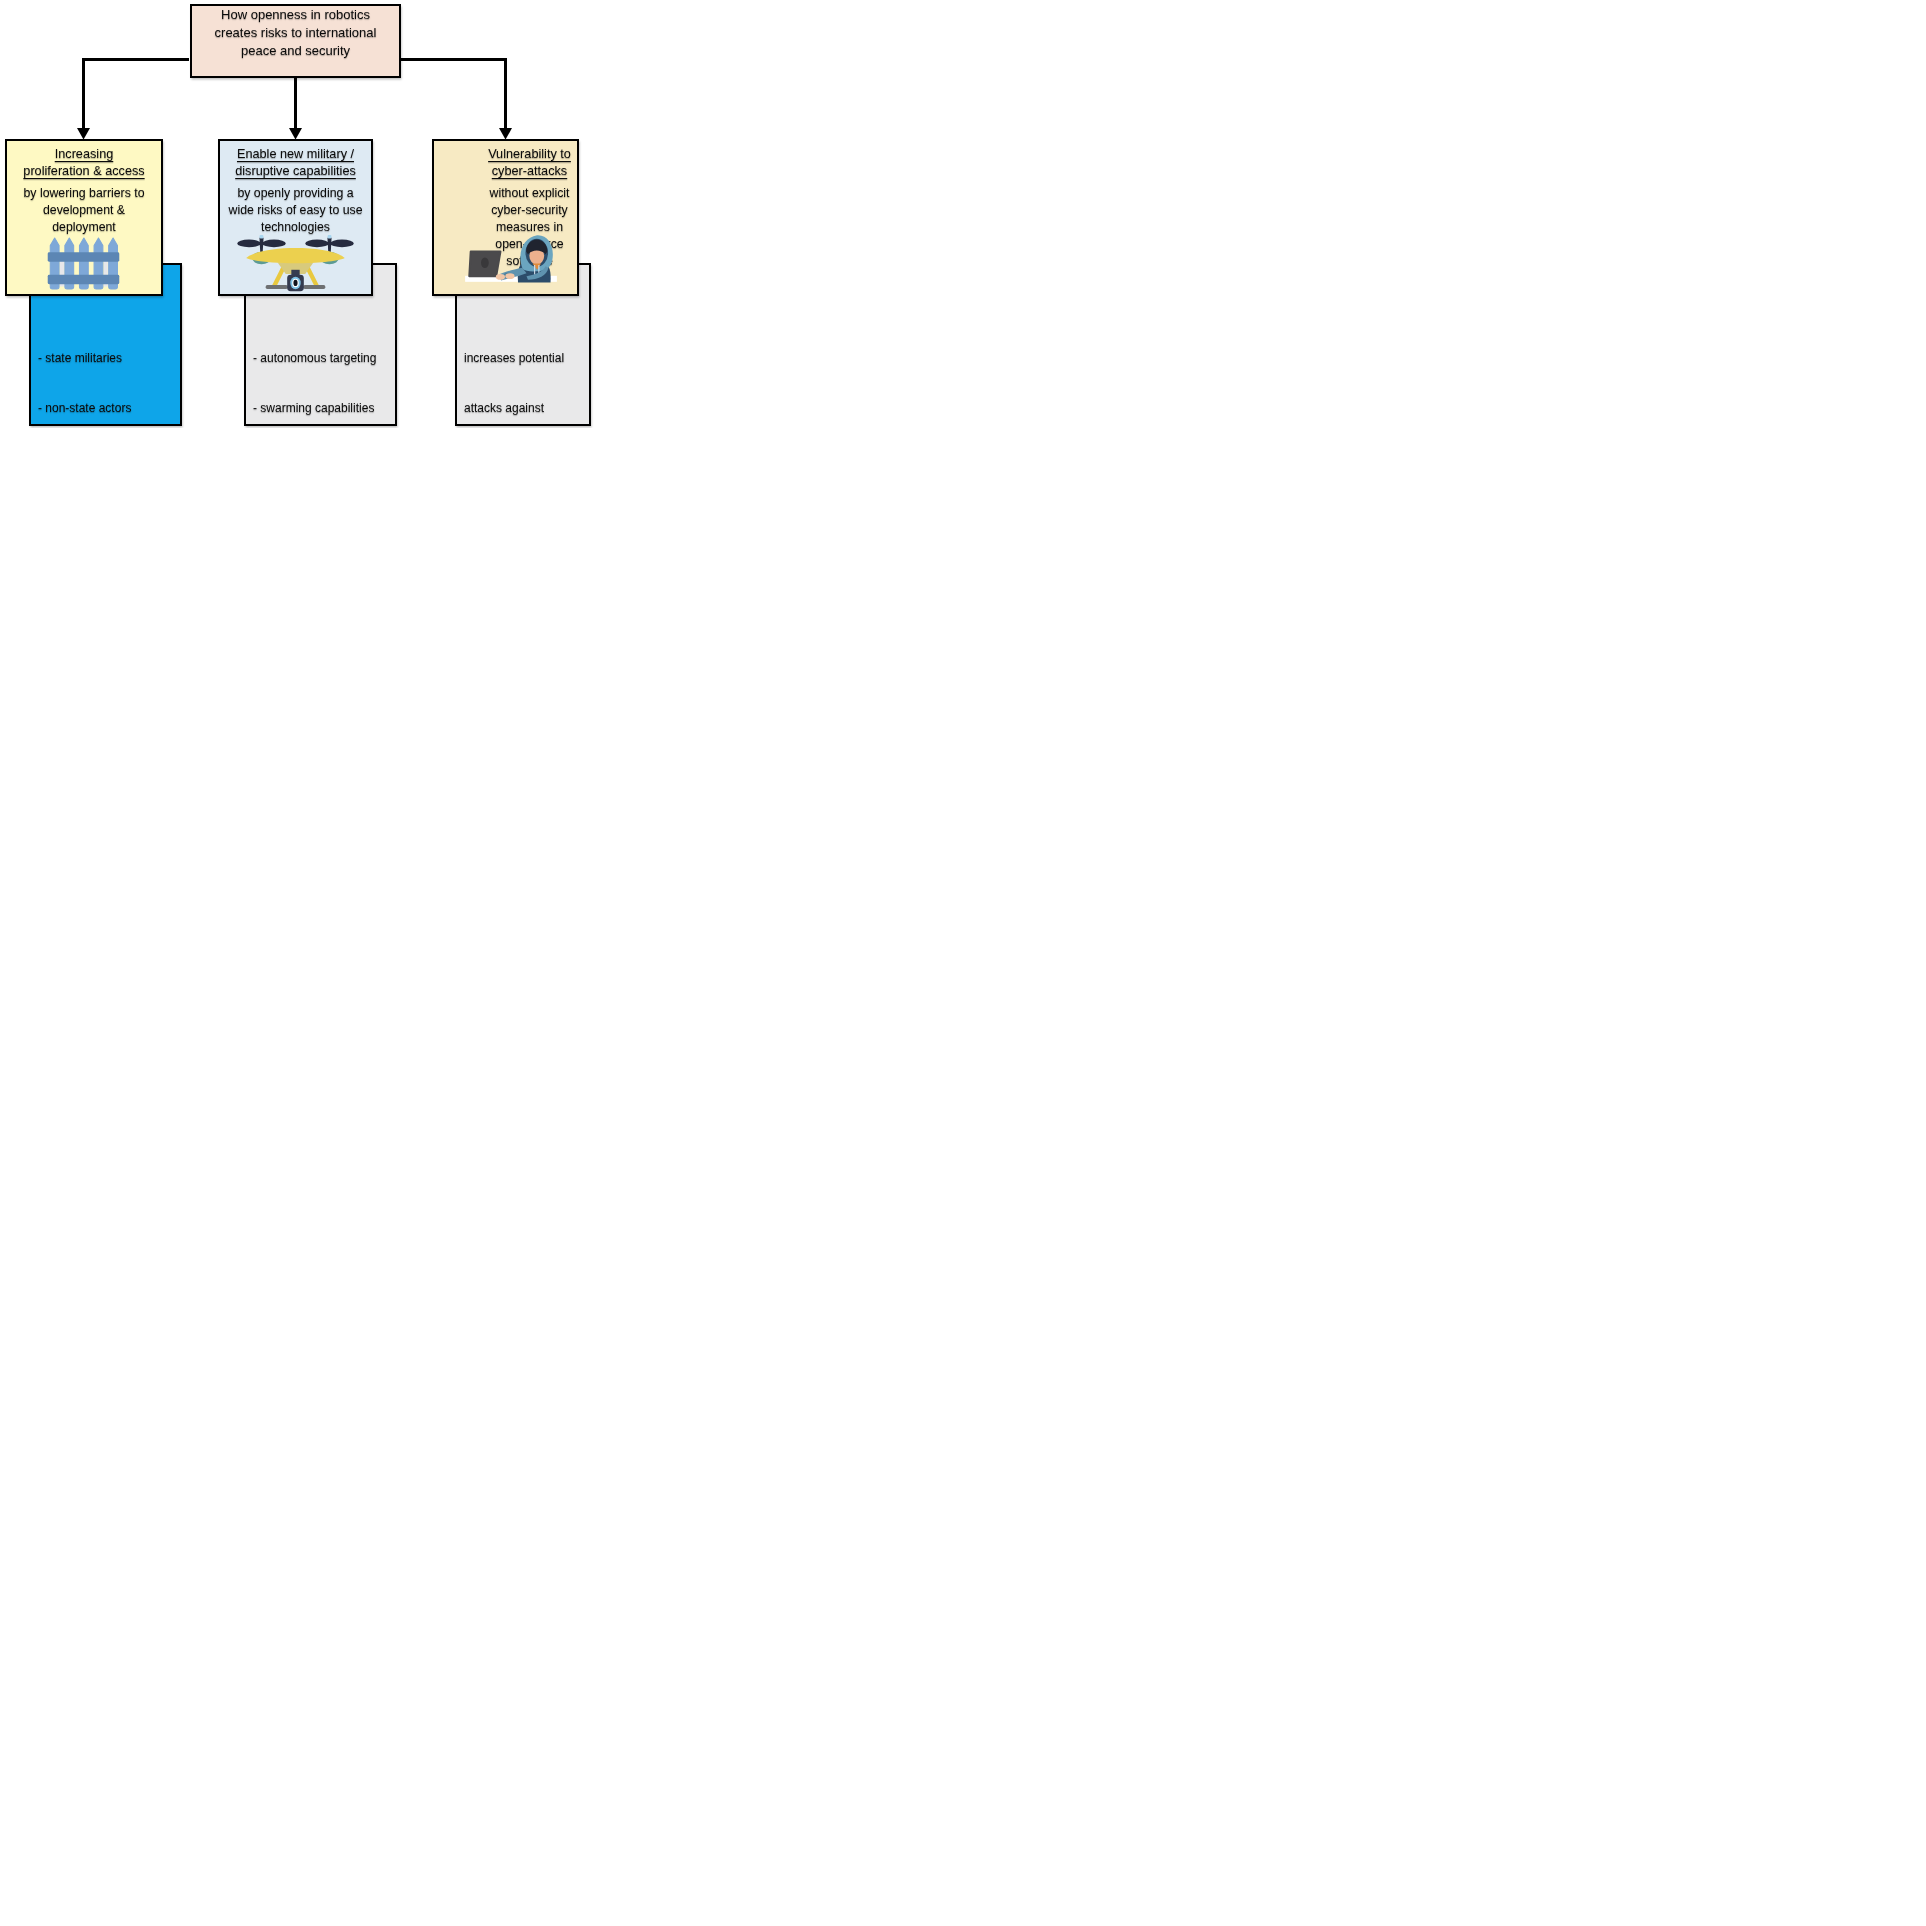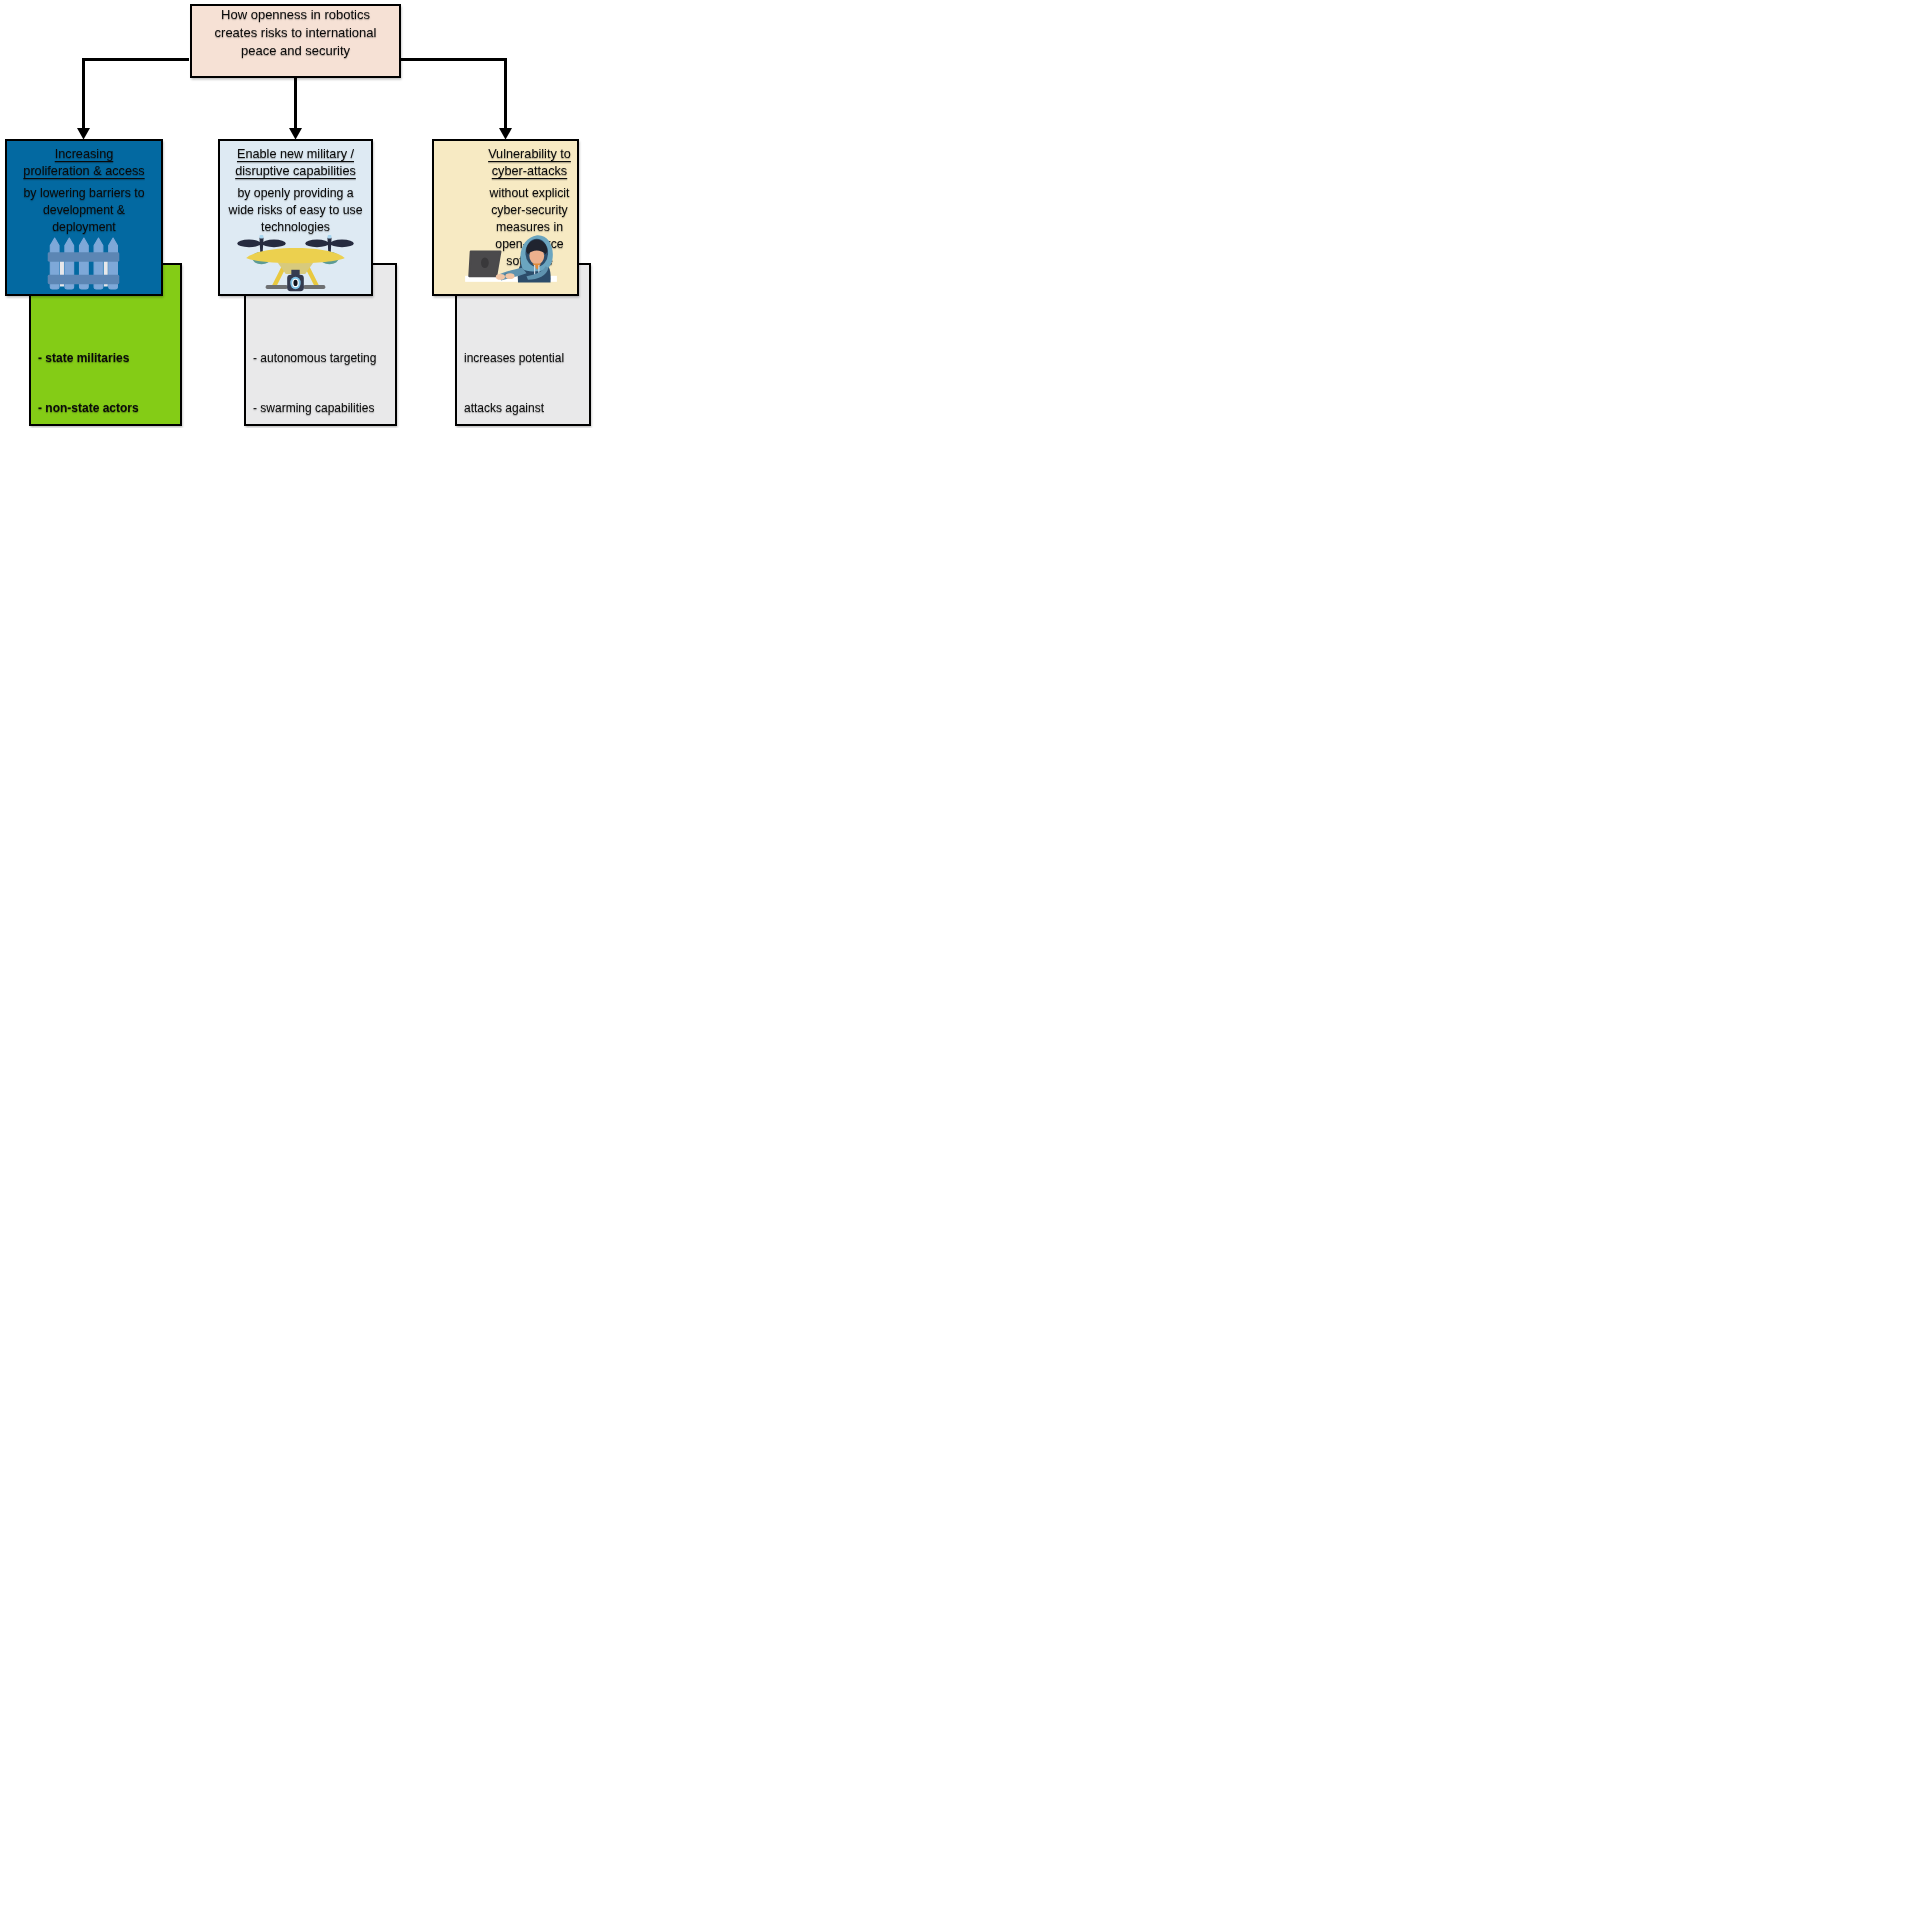--- a/index.html
+++ b/index.html
@@ -52,21 +52,21 @@
   <div class="conn v-line" style="left: 82px; top: 58px; height: 70px; background: rgb(0, 0, 0);"></div>
   <div class="arrowhead" style="left: 77px; background: rgb(0, 0, 0);"></div>
 
   <div class="conn v-line" style="left: 294px; top: 77px; height: 51px; background: rgb(0, 0, 0);"></div>
   <div class="arrowhead" style="left: 289px; background: rgb(0, 0, 0);"></div>
 
   <div class="conn h-line" style="left: 401px; width: 106px; background: rgb(0, 0, 0);"></div>
   <div class="conn v-line" style="left: 504px; top: 58px; height: 70px; background: rgb(0, 0, 0);"></div>
   <div class="arrowhead" style="left: 499px; background: rgb(0, 0, 0);"></div>
 
-  <div class="box risk-box col0" style="background: #0369a1;">
+  <div class="box risk-box col0" style="background: #fef9c3;">
     <div class="title txtshadow">
       <div>Increasing</div>
       <div>proliferation &amp; access</div>
     </div>
     <div class="body txtshadow">by lowering barriers to development &amp; deployment</div>
     <div class="icon-wrap" style="margin-left:-37px;">
       <svg width="73" height="55" viewBox="0 0 200 150">
         <rect x="35.5" y="50" width="11" height="88" fill="#E7E7EA"></rect>
         <rect x="155.5" y="50" width="11" height="88" fill="#E7E7EA"></rect>
         <g fill="#7EA8D8" stroke="#7EA8D8" stroke-width="3" stroke-linejoin="round">
@@ -74,21 +74,21 @@
           <path d="M49,26 L61,5 L73,26 V139 Q73,145 67,145 H55 Q49,145 49,139 Z"></path>
           <path d="M89,26 L101,5 L113,26 V139 Q113,145 107,145 H95 Q89,145 89,139 Z"></path>
           <path d="M129,26 L141,5 L153,26 V139 Q153,145 147,145 H135 Q129,145 129,139 Z"></path>
           <path d="M169,26 L181,5 L193,26 V139 Q193,145 187,145 H175 Q169,145 169,139 Z"></path>
         </g>
         <rect x="2" y="44" width="196" height="26" rx="4" fill="#5C86B4"></rect>
         <rect x="2" y="106" width="196" height="26" rx="4" fill="#5C86B4"></rect>
       </svg>
     </div>
   </div>
-  <div class="box detail-box g0" style="background: #84cc16; font-weight: bold;">
+  <div class="box detail-box g0" style="background: #0ea5e9;">
     <div class="list txtshadow">
       <div>- state militaries</div>
       <div>- non-state actors</div>
       
       
       
     </div>
   </div>
 
   <div class="box risk-box col1" style="background: rgb(222, 234, 243);">

